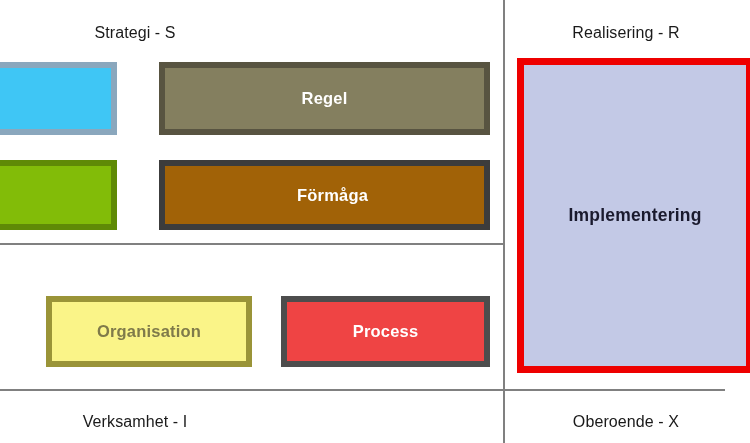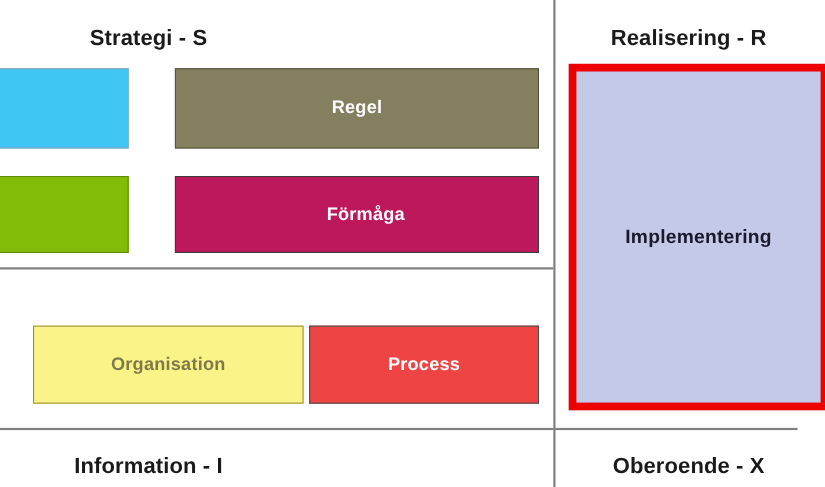--- a/index.html
+++ b/index.html
@@ -24,47 +24,47 @@
   .v-divider {
     width: 2px;
   }
   .h-divider {
     height: 2px;
   }
 
   
   .zone-label {
     position: absolute;
-    font-size: 20px;
-    font-weight: 700;
+    font-size: 16px;
+    font-weight: 400;
     color: #1a1a1a;
     letter-spacing: 0.1px;
     white-space: nowrap;
     text-align: right;
     transform: translateX(-50%);
   }
 
   
   .box {
     position: absolute;
     display: flex;
     align-items: center;
     justify-content: center;
     box-sizing: border-box;
     font-size: 16.5px;
     font-weight: 700;
     letter-spacing: 0.2px;
     text-align: center;
   }
-  .box-solid { border: 1px solid #14532d; }
+  .box-solid { border: 6px solid #14532d; }
 
   .box.cyan      { background: #3FC6F5; border-color: #8aa7bd; }
   .box.olive     { background: #847F5F; border-color: #585441; color: #ffffff; }
   .box.green     { background: #82BC08; border-color: #5f8a06; }
-  .box.blue      { background: #be185d; border-color: #3c3c3c; color: #ffffff; padding-left: 16px; }
+  .box.blue      { background: #a16207; border-color: #3c3c3c; color: #ffffff; padding-left: 16px; }
   .box.yellow    { background: #FAF488; border-color: #9a9438; color: #7f7a4a; }
   .box.darkgreen { background: #ef4444; border-color: #4d4d4d; color: #ffffff; }
 
   .box.implementation {
     background: #C3C9E6;
     border: 7px solid #EE0000;
     color: #1a1a2e;
     font-size: 17.5px;
   }
 </style>
@@ -77,33 +77,33 @@
 
   <div class="divider h-divider" style="left:0px; top:243px; width:503px;"></div>
 
   <div class="divider h-divider" style="left:0px; top:389px; width:503px;"></div>
 
   <div class="divider h-divider" style="left:503px; top:389px; width:222px;"></div>
 
   <div class="zone-label" style="left:135px; top:24px;">Strategi - S</div>
 
 
-  <div class="zone-label" style="left:135px; top:413px;">Information - I</div>
+  <div class="zone-label" style="left:135px; top:413px;">Verksamhet - I</div>
 
   <div class="zone-label" style="left:626px; top:413px;">Oberoende - X</div>
 
   <div class="zone-label" style="left:626px; top:24px;">Realisering - R</div>
 
   <div class="box box-solid cyan" style="left:-14px; top:62px; width:131px; height:73px;"></div>
 
   <div class="box box-solid olive" style="left:159px; top:62px; width:331px; height:73px;">Regel</div>
 
   <div class="box box-solid green" style="left:-14px; top:160px; width:131px; height:70px;"></div>
 
   <div class="box box-solid blue" style="left:159px; top:160px; width:331px; height:70px;">Förmåga</div>
 
-  <div class="box box-solid yellow" style="left:30px; top:296px; width:246px; height:71px;">Organisation</div>
+  <div class="box box-solid yellow" style="left:46px; top:296px; width:206px; height:71px;">Organisation</div>
 
   <div class="box box-solid darkgreen" style="left:281px; top:296px; width:209px; height:71px;">Process</div>
 
   <div class="box implementation" style="left:517px; top:58px; width:236px; height:315px;">Implementering</div>
 
 </div>
 
 </body></html>

